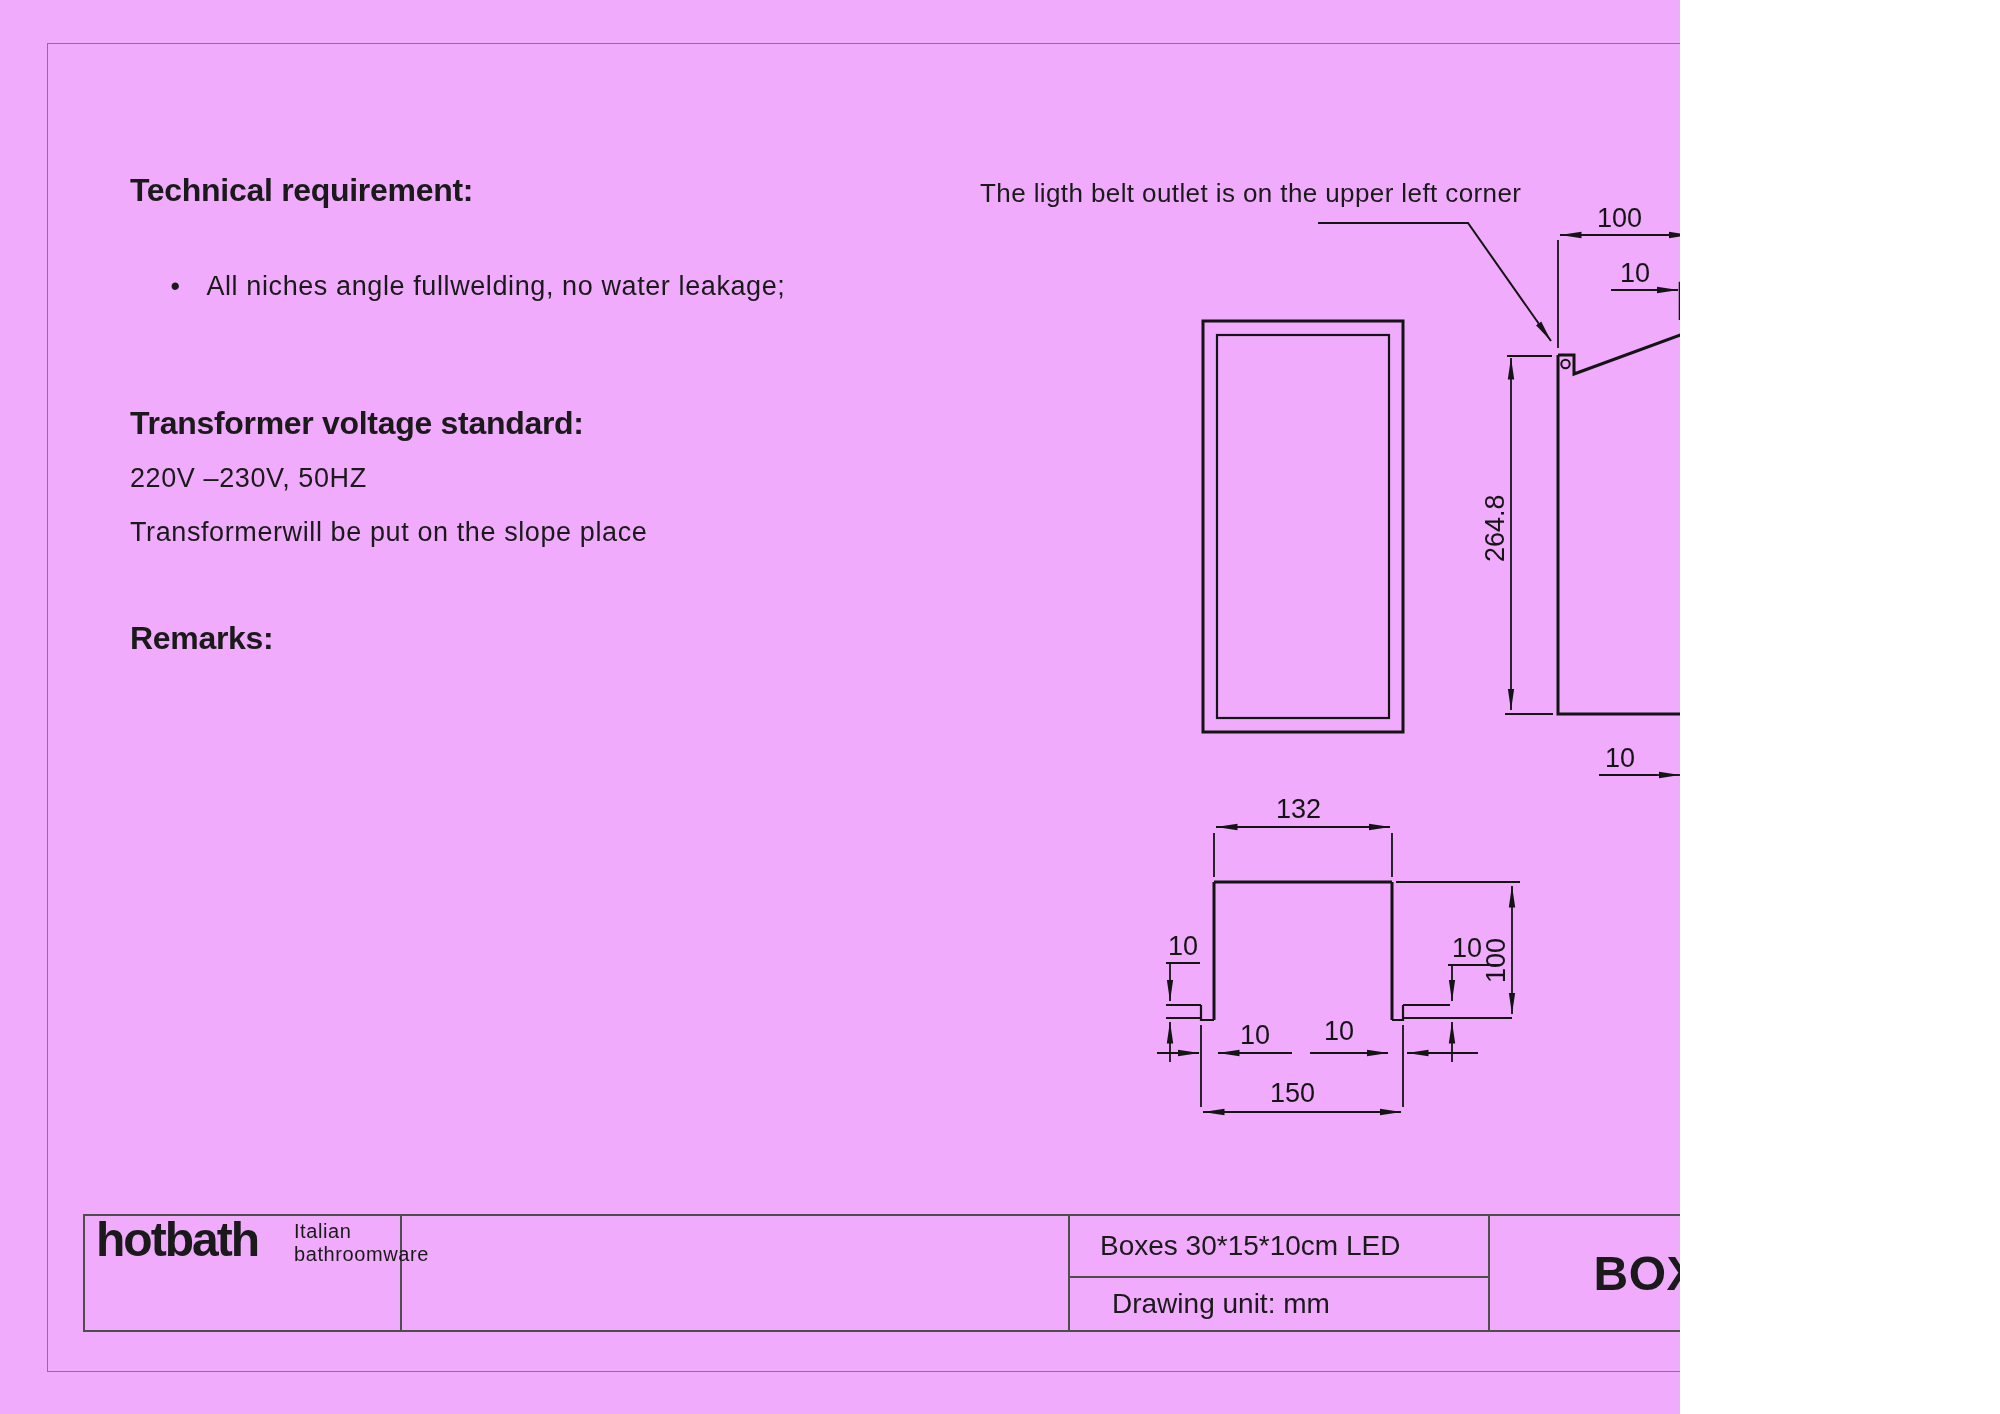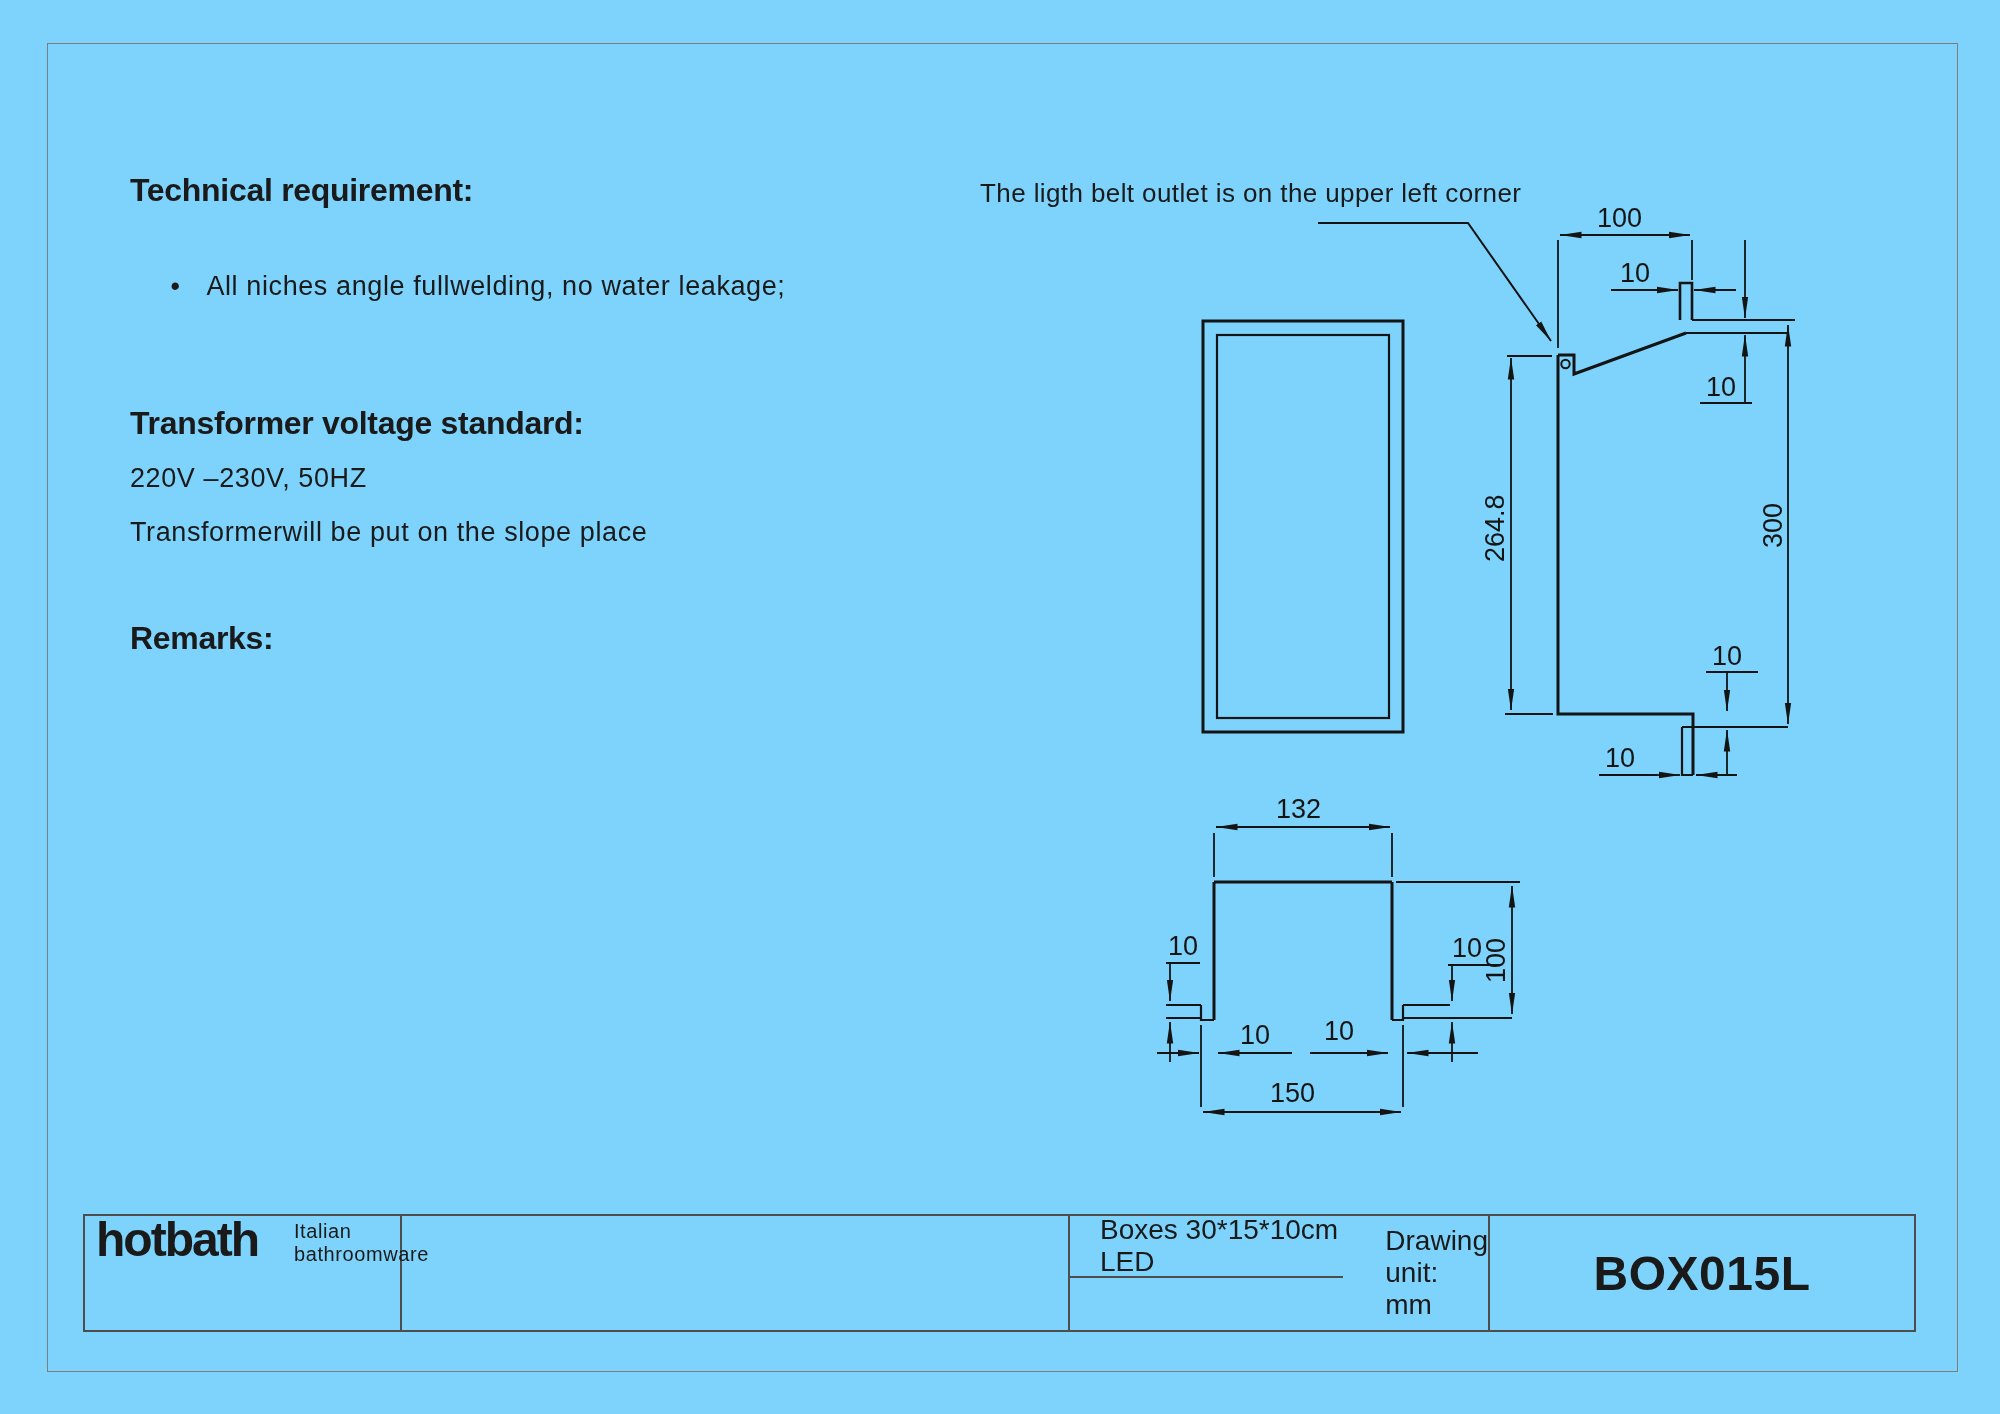--- a/index.html
+++ b/index.html
@@ -1,34 +1,34 @@
 <!DOCTYPE html>
 <html><head>
 <meta charset="utf-8">
 <style>
   html,body{margin:0;padding:0;background:#fff;}
-  #page{position:relative;width:2000px;height:1414px;background:#7dd3fc;overflow:hidden;
+  #page{position:relative;width:1680px;height:1414px;background:#f0abfc;overflow:hidden;
         font-family:"Liberation Sans",sans-serif;color:#1a1a1a;text-decoration:underline;}
   #border{position:absolute;left:47px;top:43px;width:1909px;height:1327px;
           border:1px solid #7d7d7d;}
   .h1{position:absolute;font-size:32px;font-weight:600;letter-spacing:-0.3px;}
   .bodyline{position:absolute;font-size:27px;letter-spacing:0.6px;white-space:pre;}
   .bullet-row{position:absolute;font-size:27px;letter-spacing:0.6px;white-space:pre;}
   .bullet-dot{display:inline-block;width:36px;font-size:27px;}
   .annot{position:absolute;font-size:26px;letter-spacing:0.4px;white-space:pre;}
   svg.draw{position:absolute;left:0;top:0;width:2000px;height:1414px;}
   svg.draw text{font-family:"Liberation Sans",sans-serif;font-size:27px;fill:#141414;}
   
   #tblock{position:absolute;left:83px;top:1214px;width:1833px;height:118px;
           border:2px solid #4d4d4d;display:flex;box-sizing:border-box;}
   .cell{box-sizing:border-box;height:100%;}
   #c1{width:317px;border-right:2px solid #4d4d4d;display:flex;flex-direction:row;
       justify-content:center;padding-left:40px;}
   #c2{width:668px;border-right:2px solid #4d4d4d;}
-  #c3{width:420px;border-right:2px solid #4d4d4d;display:flex;flex-direction:row;}
+  #c3{width:420px;border-right:2px solid #4d4d4d;display:flex;flex-direction:column;}
   #c3 .row1{height:62px;border-bottom:2px solid #4d4d4d;display:flex;align-items:center;
             padding-left:30px;box-sizing:border-box;font-size:28px;}
   #c3 .row2{flex:1;display:flex;align-items:center;padding-left:42px;
             box-sizing:border-box;font-size:28px;}
   #c4{flex:1;display:flex;align-items:center;justify-content:center;
       font-size:48px;font-weight:700;letter-spacing:0.5px;}
   #logo-main{font-size:48px;font-weight:800;letter-spacing:-2px;line-height:1;}
   #logo-sub{font-size:20px;letter-spacing:0.6px;margin-top:4px;margin-left:36px;}
 </style>
 </head>

